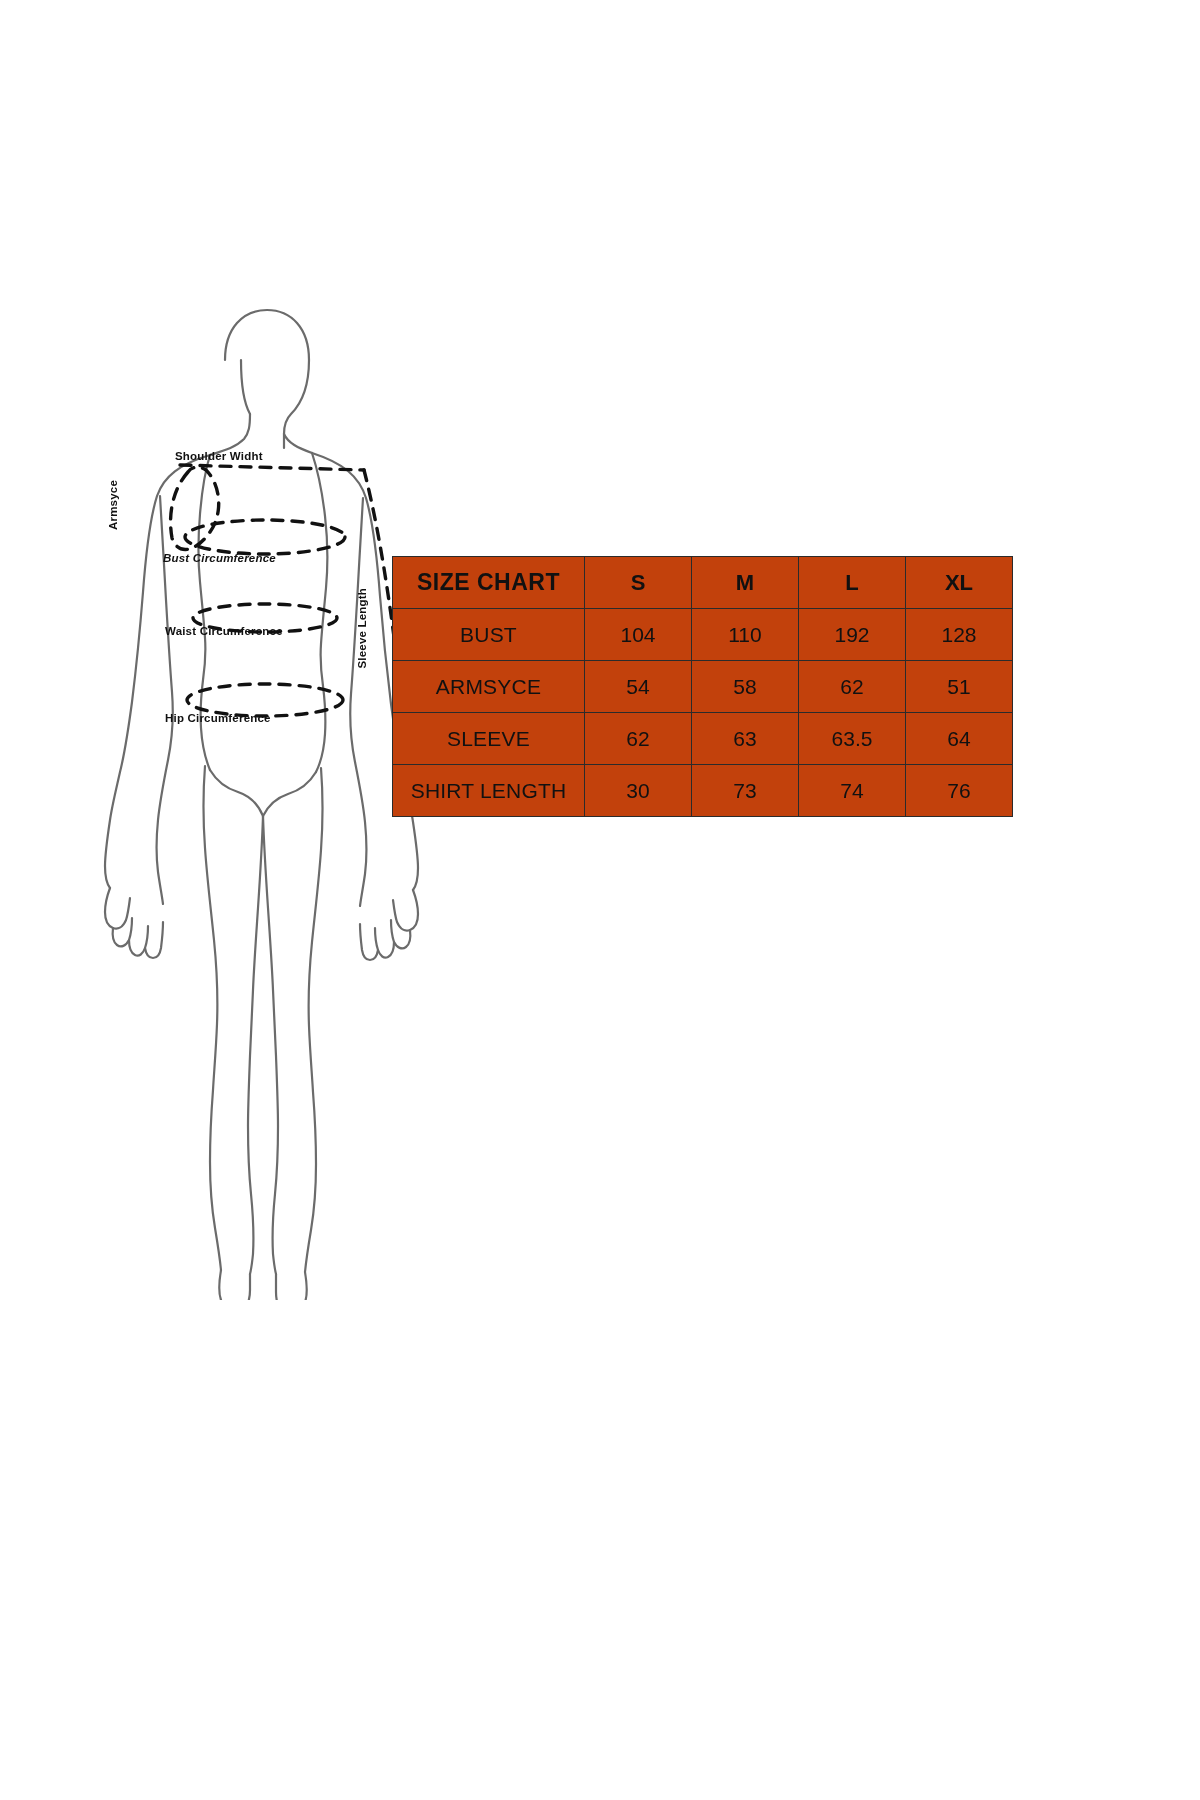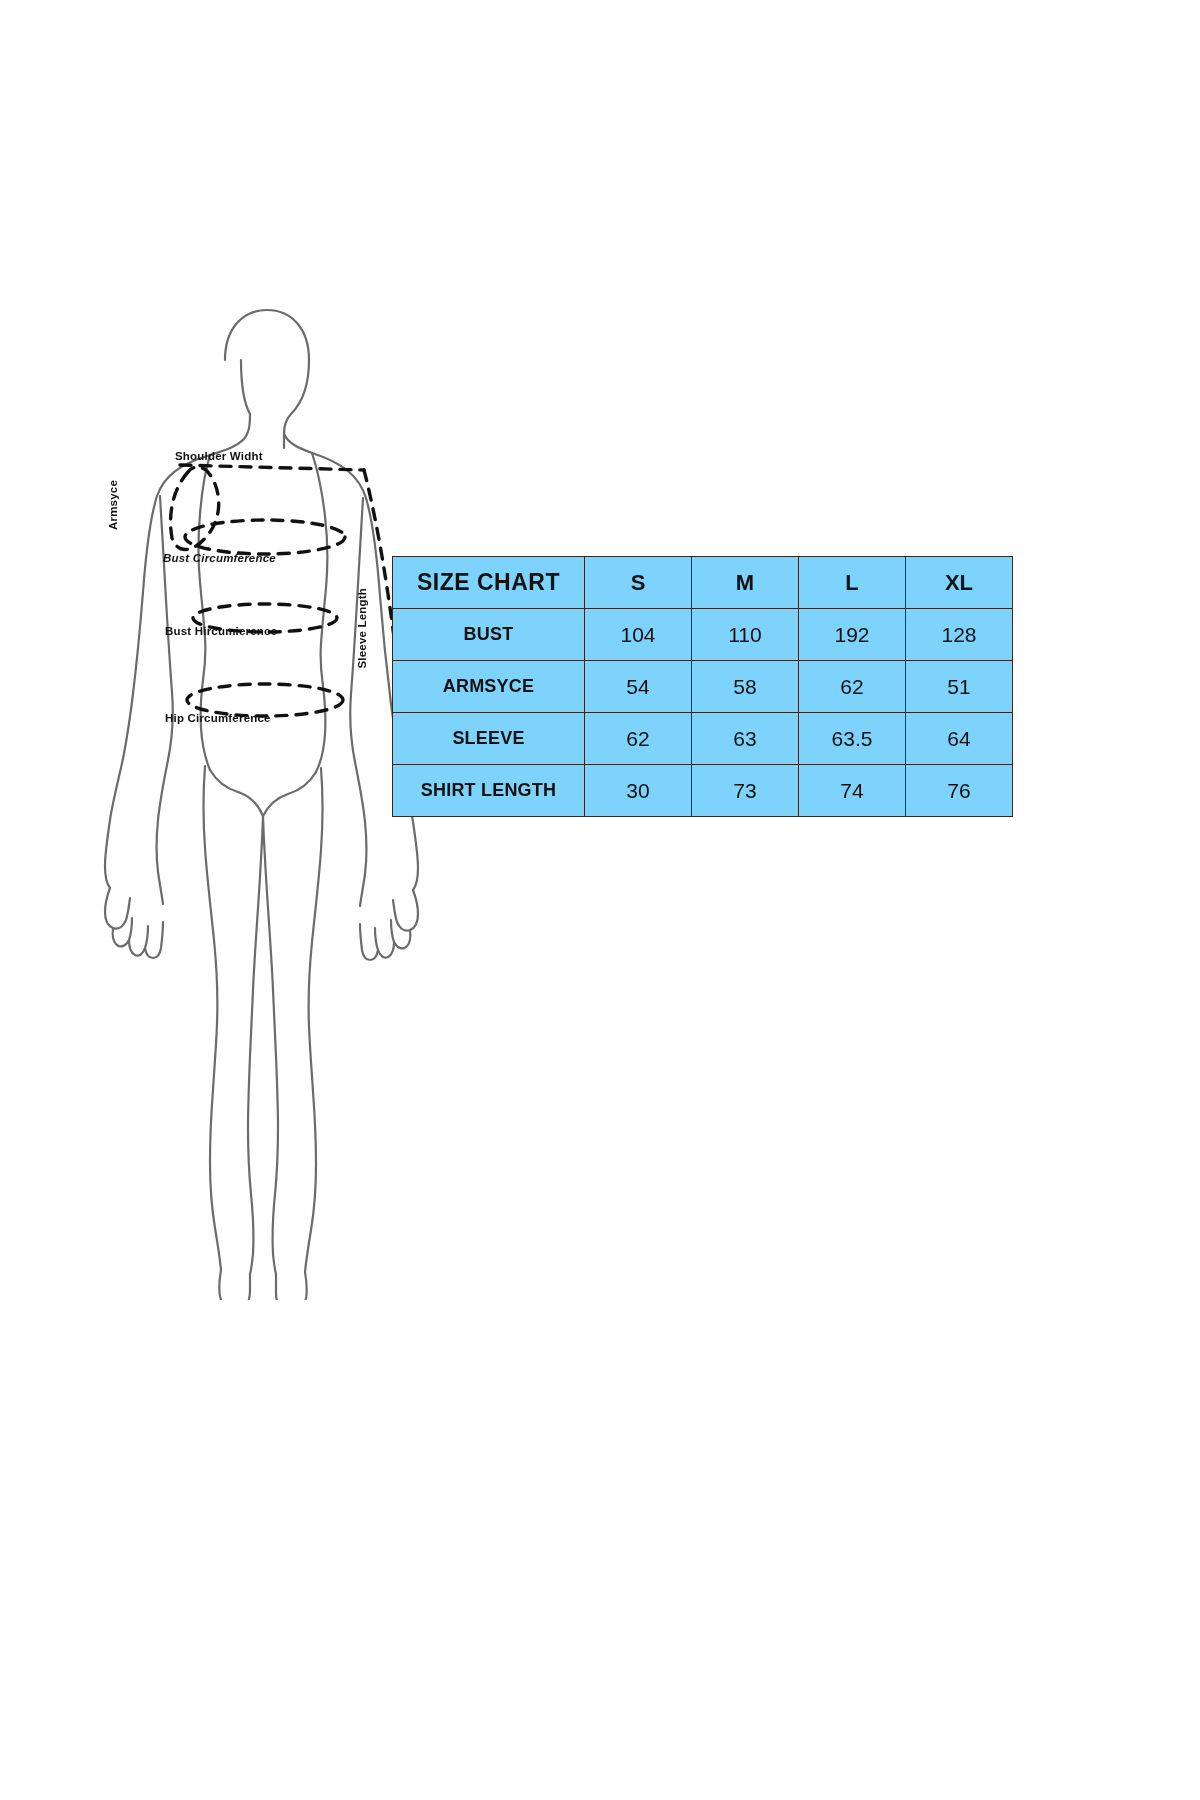--- a/index.html
+++ b/index.html
@@ -64,42 +64,42 @@
   #size-chart-wrap {
     position: absolute;
     left: 392px;
     top: 556px;
     width: 620px;
   }
   table.size-chart {
     border-collapse: collapse;
     width: 620px;
     table-layout: fixed;
-    background: #7dd3fc;
+    background: #c2410c;
   }
   table.size-chart td, table.size-chart th {
     border: 1px solid #2b2b2b;
     text-align: center;
     vertical-align: middle;
     height: 51px;
     padding: 0;
     color: #111111;
   }
   table.size-chart thead th.corner {
     font-size: 23px;
     font-weight: bold;
     letter-spacing: 0.5px;
   }
   table.size-chart thead th.size-head {
     font-size: 22px;
     font-weight: bold;
   }
   table.size-chart td.row-head {
-    font-size: 18px;
-    font-weight: bold;
+    font-size: 21px;
+    font-weight: normal;
     letter-spacing: 0.2px;
   }
   table.size-chart td.val {
     font-size: 21px;
     font-weight: normal;
     margin-top: 15px;
   }
   col.c0 { width: 192px; }
   col.cx { width: 107px; }
 </style>
@@ -209,21 +209,21 @@
         <path d="M304 170 C322 240 334 330 344 420 C350 460 354 490 356 510"></path>
       </g>
     </svg>
 
     <div class="meas-label" id="label-shoulder">Shoulder Widht</div>
 
     <div class="meas-label vertical" id="label-armsyce">Armsyce</div>
 
     <div class="meas-label" id="label-bust">Bust Circumference</div>
 
-    <div class="meas-label" id="label-waist">Bust Hircumierence</div>
+    <div class="meas-label" id="label-waist">Waist Circumference</div>
 
     <div class="meas-label" id="label-hip">Hip Circumference</div>
 
     <div class="meas-label rot-sleeve" id="label-sleeve">Sleeve Length</div>
   </div>
 
   <div id="size-chart-wrap">
     <table class="size-chart">
       <colgroup>
         <col class="c0">

